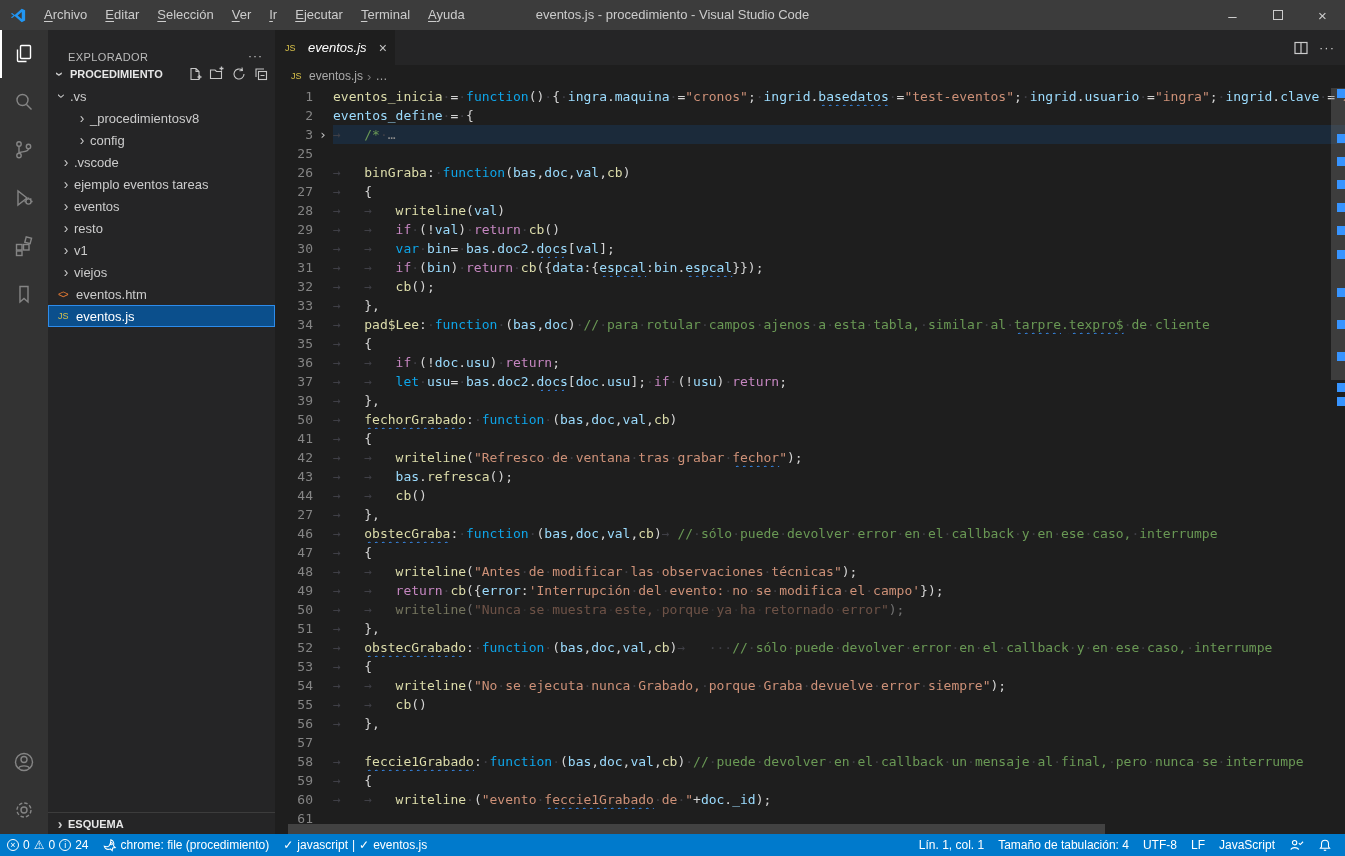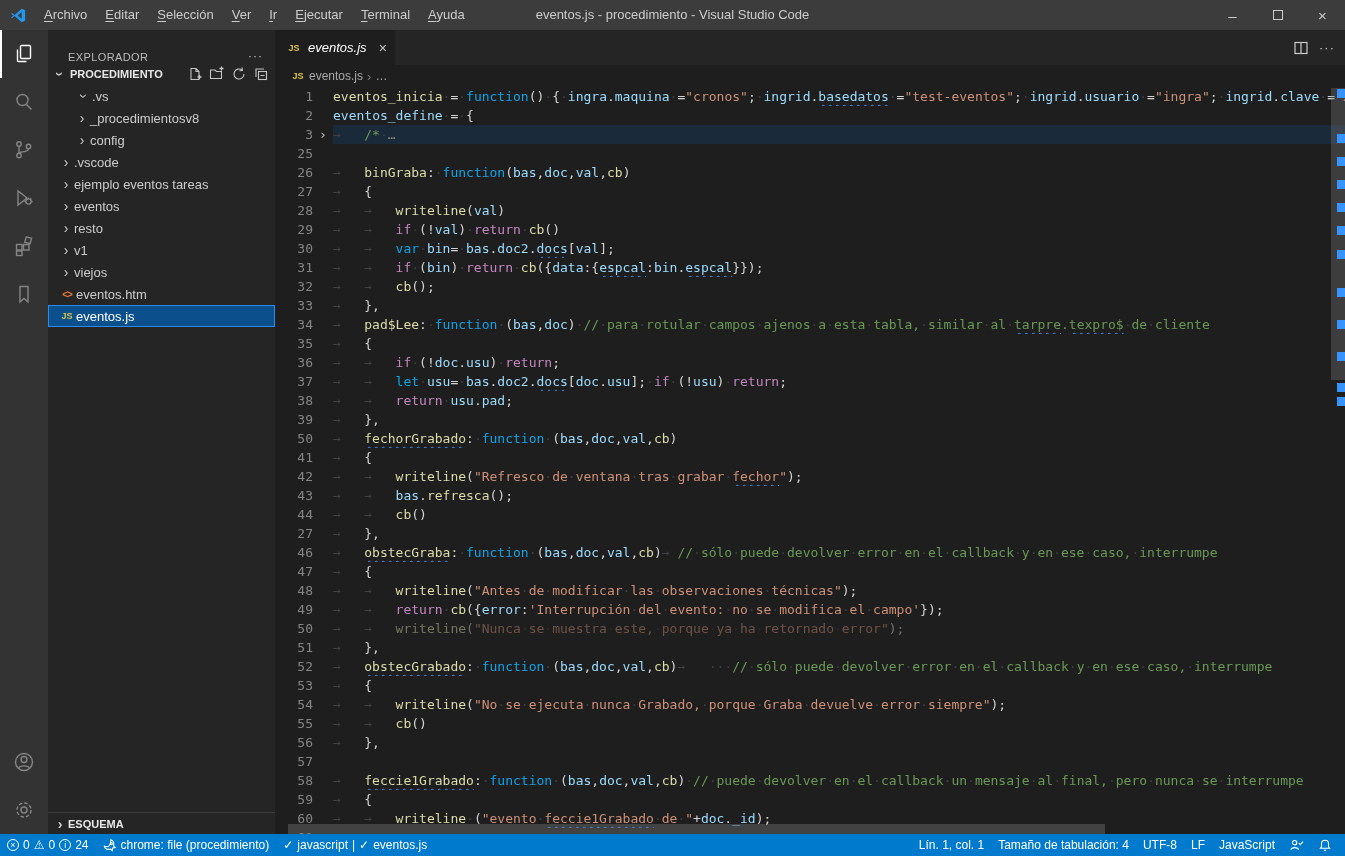--- a/index.html
+++ b/index.html
@@ -32,21 +32,21 @@
   .sb-header .more{margin-left:auto;color:#cccccc;font-size:12px;letter-spacing:1px;}
   .sb-section{height:22px;display:flex;align-items:center;padding:0 6px 0 4px;font-size:11px;font-weight:bold;color:#e7e7e7;}
   .sb-section .tw{margin-right:2px;}
   .sb-actions{margin-left:auto;display:flex;gap:6px;}
   .sb-actions svg{stroke:#c5c5c5;fill:none;stroke-width:1.1;}
   .tree{font-size:13px;}
   .tree-row{height:22px;display:flex;align-items:center;white-space:nowrap;position:relative;}
   .tree-row.sel{background:#0b4f8c;box-shadow:inset 0 0 0 1px #2d8ceb;color:#ffffff;}
   .tw{display:inline-block;width:16px;text-align:center;color:#cccccc;font-size:14px;flex:none;transition:none;}
   .tw.open{transform:rotate(90deg);}
-  .fi{display:inline-block;width:18px;text-align:center;font-weight:bold;flex:none;}
+  .fi{display:inline-block;width:18px;font-weight:normal;flex:none;}
   .fi-js{color:#d9c24a;font-size:9px;}
   .fi-htm{color:#e37933;font-size:10px;letter-spacing:-1px;}
   .esquema{position:absolute;left:0;right:0;bottom:0;height:22px;border-top:1px solid #3c3c3c;display:flex;align-items:center;font-size:11px;font-weight:bold;color:#e7e7e7;background:#252526;padding-left:4px;}
 
   
   .editorgroup{position:absolute;left:275px;top:30px;right:0;bottom:22px;background:#1e1e1e;}
   .tabbar{height:35px;background:#252526;display:flex;align-items:stretch;}
   .tab-item{width:120px;background:#1e1e1e;display:flex;align-items:center;padding:0 8px 0 10px;gap:5px;color:#ffffff;font-size:13px;}
   .tab-item .label{font-style:italic;}
   .tab-close{margin-left:auto;color:#c5c5c5;font-size:14px;}
@@ -201,21 +201,21 @@
         <svg width="16" height="16" viewBox="0 0 16 16">
             <path d="M13 8 a5 5 0 1 1 -1.8 -3.8 M11 1.5 l.4 3 l-3 .3"></path>
           </svg>
         <svg width="16" height="16" viewBox="0 0 16 16">
             <rect x="5.5" y="5.5" width="8" height="8"></rect>
             <path d="M7.5 9.5 h4 M3 11 V3 h8"></path>
           </svg>
       </span>
     </div>
     <div class="tree" id="tree">
-        <div class="tree-row" style="padding-left: 28px;">
+        <div class="tree-row" style="padding-left: 6px;">
           <span class="tw open">›</span>
           <span>.vs</span>
         </div>
         <div class="tree-row" style="padding-left: 26px;">
           <span class="tw">›</span>
           <span>_procedimientosv8</span>
         </div>
         <div class="tree-row" style="padding-left: 26px;">
           <span class="tw">›</span>
           <span>config</span>
@@ -353,25 +353,20 @@
         </div>
         <div class="code-line">
           <span class="ln">36</span>
           <span class="fold"></span>
           <span class="lc"><span class="tab-ws" style="width: 4ch;">→</span><span class="tab-ws" style="width: 4ch;">→</span><span class="tok-ctl">if</span><span class="tok-pt"><span class="sp">·</span>(!</span><span class="tok-vr">doc</span><span class="tok-pt">.</span><span class="tok-vr">usu</span><span class="tok-pt">)<span class="sp">·</span></span><span class="tok-ctl">return</span><span class="tok-pt">;</span></span>
         </div>
         <div class="code-line">
           <span class="ln">37</span>
           <span class="fold"></span>
           <span class="lc"><span class="tab-ws" style="width: 4ch;">→</span><span class="tab-ws" style="width: 4ch;">→</span><span class="tok-kw">let</span><span class="tok-pt"><span class="sp">·</span></span><span class="tok-vr">usu</span><span class="tok-pt">=<span class="sp">·</span></span><span class="tok-vr">bas</span><span class="tok-pt">.</span><span class="tok-vr">doc2</span><span class="tok-pt">.</span><span class="tok-vr sq">docs</span><span class="tok-pt">[</span><span class="tok-vr">doc</span><span class="tok-pt">.</span><span class="tok-vr">usu</span><span class="tok-pt">];<span class="sp">·</span></span><span class="tok-ctl">if</span><span class="tok-pt"><span class="sp">·</span>(!</span><span class="tok-vr">usu</span><span class="tok-pt">)<span class="sp">·</span></span><span class="tok-ctl">return</span><span class="tok-pt">;</span></span>
-        </div>
-        <div class="code-line">
-          <span class="ln">38</span>
-          <span class="fold"></span>
-          <span class="lc"><span class="tab-ws" style="width: 4ch;">→</span><span class="tab-ws" style="width: 4ch;">→</span><span class="tok-ctl">return</span><span class="tok-pt"><span class="sp">·</span></span><span class="tok-vr">usu</span><span class="tok-pt">.</span><span class="tok-vr">pad</span><span class="tok-pt">;</span></span>
         </div>
         <div class="code-line">
           <span class="ln">39</span>
           <span class="fold"></span>
           <span class="lc"><span class="tab-ws" style="width: 4ch;">→</span><span class="tok-pt">},</span></span>
         </div>
         <div class="code-line">
           <span class="ln">50</span>
           <span class="fold"></span>
           <span class="lc"><span class="tab-ws" style="width: 4ch;">→</span><span class="tok-fn sq">fechorGrabado</span><span class="tok-pt">:<span class="sp">·</span></span><span class="tok-kw">function</span><span class="tok-pt"><span class="sp">·</span>(</span><span class="tok-vr">bas</span><span class="tok-pt">,</span><span class="tok-vr">doc</span><span class="tok-pt">,</span><span class="tok-vr">val</span><span class="tok-pt">,</span><span class="tok-fn">cb</span><span class="tok-pt">)</span></span>

